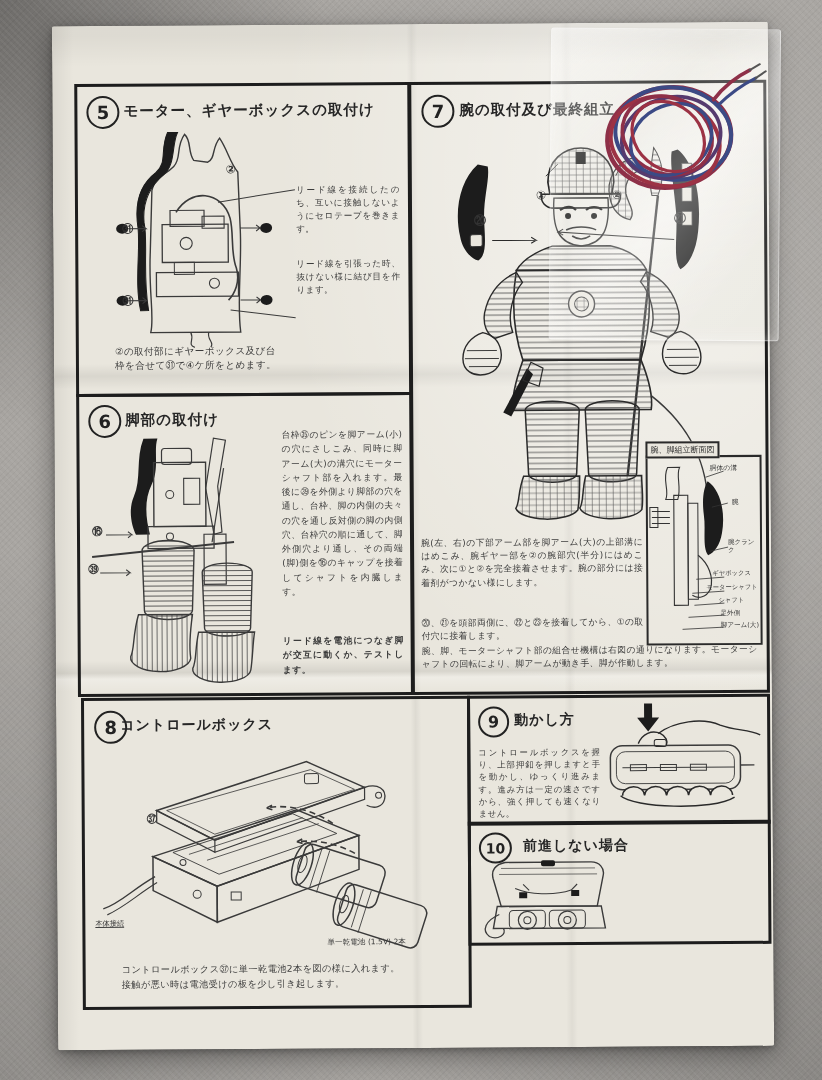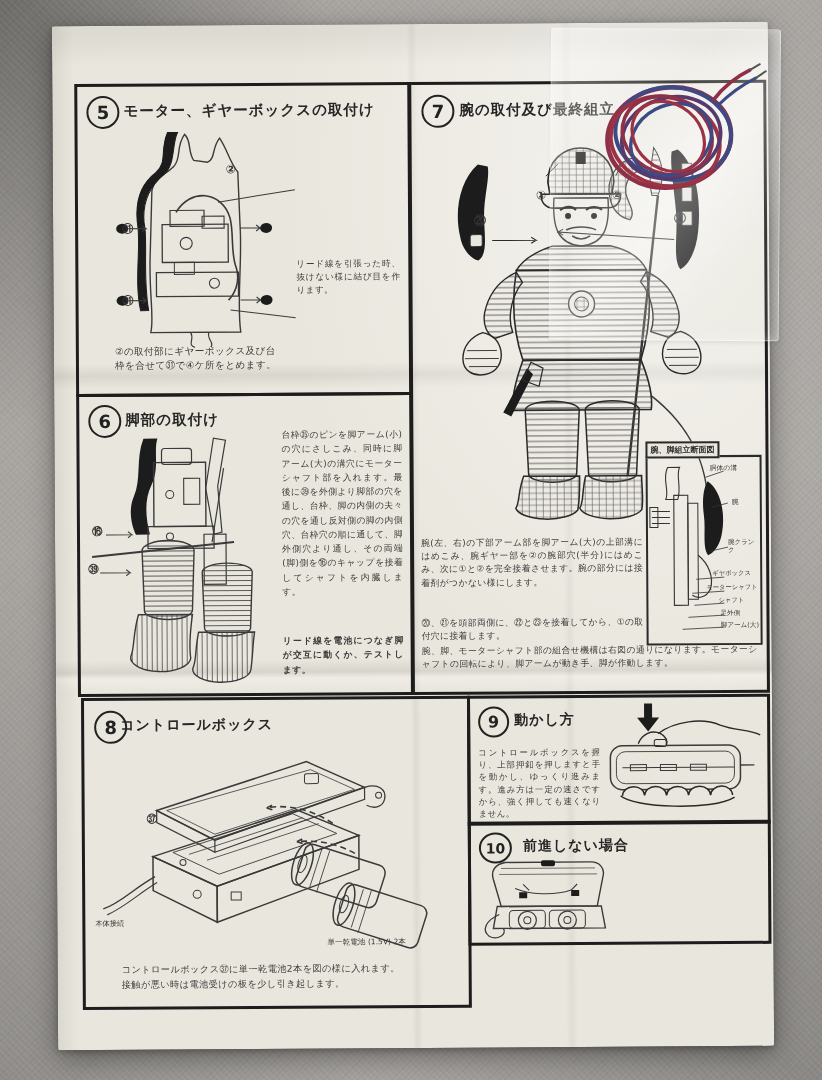--- a/index.html
+++ b/index.html
@@ -36,21 +36,21 @@
     border:2.4px solid #222;border-radius:50%;color:#222;
     font-weight:bold;background:transparent;
   }
   .ttl{position:absolute;font-weight:bold;color:#262626;letter-spacing:1px;white-space:nowrap;}
   .jt{position:absolute;color:#3b3b3b;letter-spacing:.4px;line-height:1.5;white-space:pre-line;text-align:justify;}
   .lbl{position:absolute;color:#3b3b3b;white-space:nowrap;}
   .callout{position:absolute;color:#333;font-weight:bold;}
   svg{position:absolute;overflow:visible;}
   .sidebar{position:absolute;border:2px solid #2a2a2a;}
   .sidebar-ttl{position:absolute;left:-2px;top:-16px;border:2px solid #2a2a2a;background:#e9e6dd;
-    font-weight:bold;color:#2a2a2a;padding:1px 3px;white-space:nowrap;}
+    font-weight:normal;color:#2a2a2a;padding:1px 3px;white-space:nowrap;}
   .bag{
     position:absolute;left:497px;top:6px;width:228px;height:310px;
     background:linear-gradient(130deg, rgba(255,255,255,.42) 0%, rgba(235,235,230,.18) 35%, rgba(255,255,255,.34) 55%, rgba(220,220,214,.12) 80%);
     border:1px solid rgba(255,255,255,.45);
     box-shadow:inset 0 0 14px rgba(255,255,255,.35), 1px 2px 4px rgba(0,0,0,.08);
     transform:rotate(.8deg);border-radius:3px;
   }
 </style>
 </head>
 <body>
@@ -84,20 +84,21 @@
       <ellipse cx="176" cy="168" rx="6" ry="5" fill="#1c1c1c"></ellipse>
 
       <path d="M128 70 L205 58" stroke="#3a3a3a" stroke-width="1"></path>
       <path d="M140 178 L205 186" stroke="#3a3a3a" stroke-width="1"></path>
     </svg>
 
     <div class="callout" style="left:44px;top:136px;font-size:11px;">㉛</div>
     <div class="callout" style="left:44px;top:208px;font-size:11px;">㉛</div>
     <div class="callout" style="left:148px;top:76px;font-size:12px;">②</div>
 
+    <div class="jt" style="left:218px;top:98px;width:104px;font-size:8.6px;">リード線を接続したのち、互いに接触しないようにセロテープを巻きます。</div>
     <div class="jt" style="left:218px;top:172px;width:104px;font-size:8.6px;">リード線を引張った時、抜けない様に結び目を作ります。</div>
     <div class="jt" style="left:36px;top:258px;width:280px;font-size:9.6px;">②の取付部にギヤーボックス及び台
 枠を合せて㉛で④ケ所をとめます。</div>
   </div>
 
   <div class="box" style="left:22px;top:368px;width:330px;height:297px;">
     <div class="cnum" style="left:9px;top:8px;width:29px;height:29px;font-size:18px;">6</div>
     <div class="ttl" style="left:46px;top:14px;font-size:14.5px;">脚部の取付け</div>
 
     <svg width="195" height="248" style="left:4px;top:42px;" viewBox="0 0 195 248">
@@ -280,21 +281,21 @@
         <ellipse cx="244" cy="178" rx="9" ry="22" fill="none" stroke="#3a3a3a" stroke-width="1.5"></ellipse>
         <ellipse cx="244" cy="178" rx="4" ry="9" fill="none" stroke="#3a3a3a"></ellipse>
         <path d="M258 158 v40 M266 157 v44" stroke="#3a3a3a" stroke-width="0.8"></path>
       </g>
 
       <path d="M58 132 C 36 144,24 158,6 164" fill="none" stroke="#3a3a3a" stroke-width="1.4"></path>
       <path d="M60 138 C 40 150,28 162,10 170" fill="none" stroke="#3a3a3a" stroke-width="1.1"></path>
     </svg>
 
     <div class="callout" style="left:62px;top:112px;font-size:10.5px;">㊲</div>
-    <div class="lbl" style="left:10px;top:218px;font-size:7.2px;">本体接続</div>
+    <div class="lbl" style="left:10px;top:218px;font-size:7.2px;text-decoration:underline;">本体接続</div>
     <div class="lbl" style="left:242px;top:238px;font-size:7.6px;">単一乾電池 (1.5V) 2本</div>
     <div class="jt" style="left:36px;top:262px;width:330px;font-size:9.2px;line-height:1.6;">コントロールボックス㊲に単一乾電池2本を図の様に入れます。
 接触が悪い時は電池受けの板を少し引き起します。</div>
   </div>
 
   <div class="box" style="left:411px;top:672px;width:297px;height:124px;">
     <div class="cnum" style="left:8px;top:8px;width:27px;height:27px;font-size:16px;">9</div>
     <div class="ttl" style="left:44px;top:13px;font-size:14px;">動かし方</div>
     <div class="jt" style="left:8px;top:48px;width:122px;font-size:8.4px;line-height:1.45;">コントロールボックスを握り、上部押釦を押しますと手を動かし、ゆっくり進みます。進み方は一定の速さですから、強く押しても速くなりません。</div>
 

